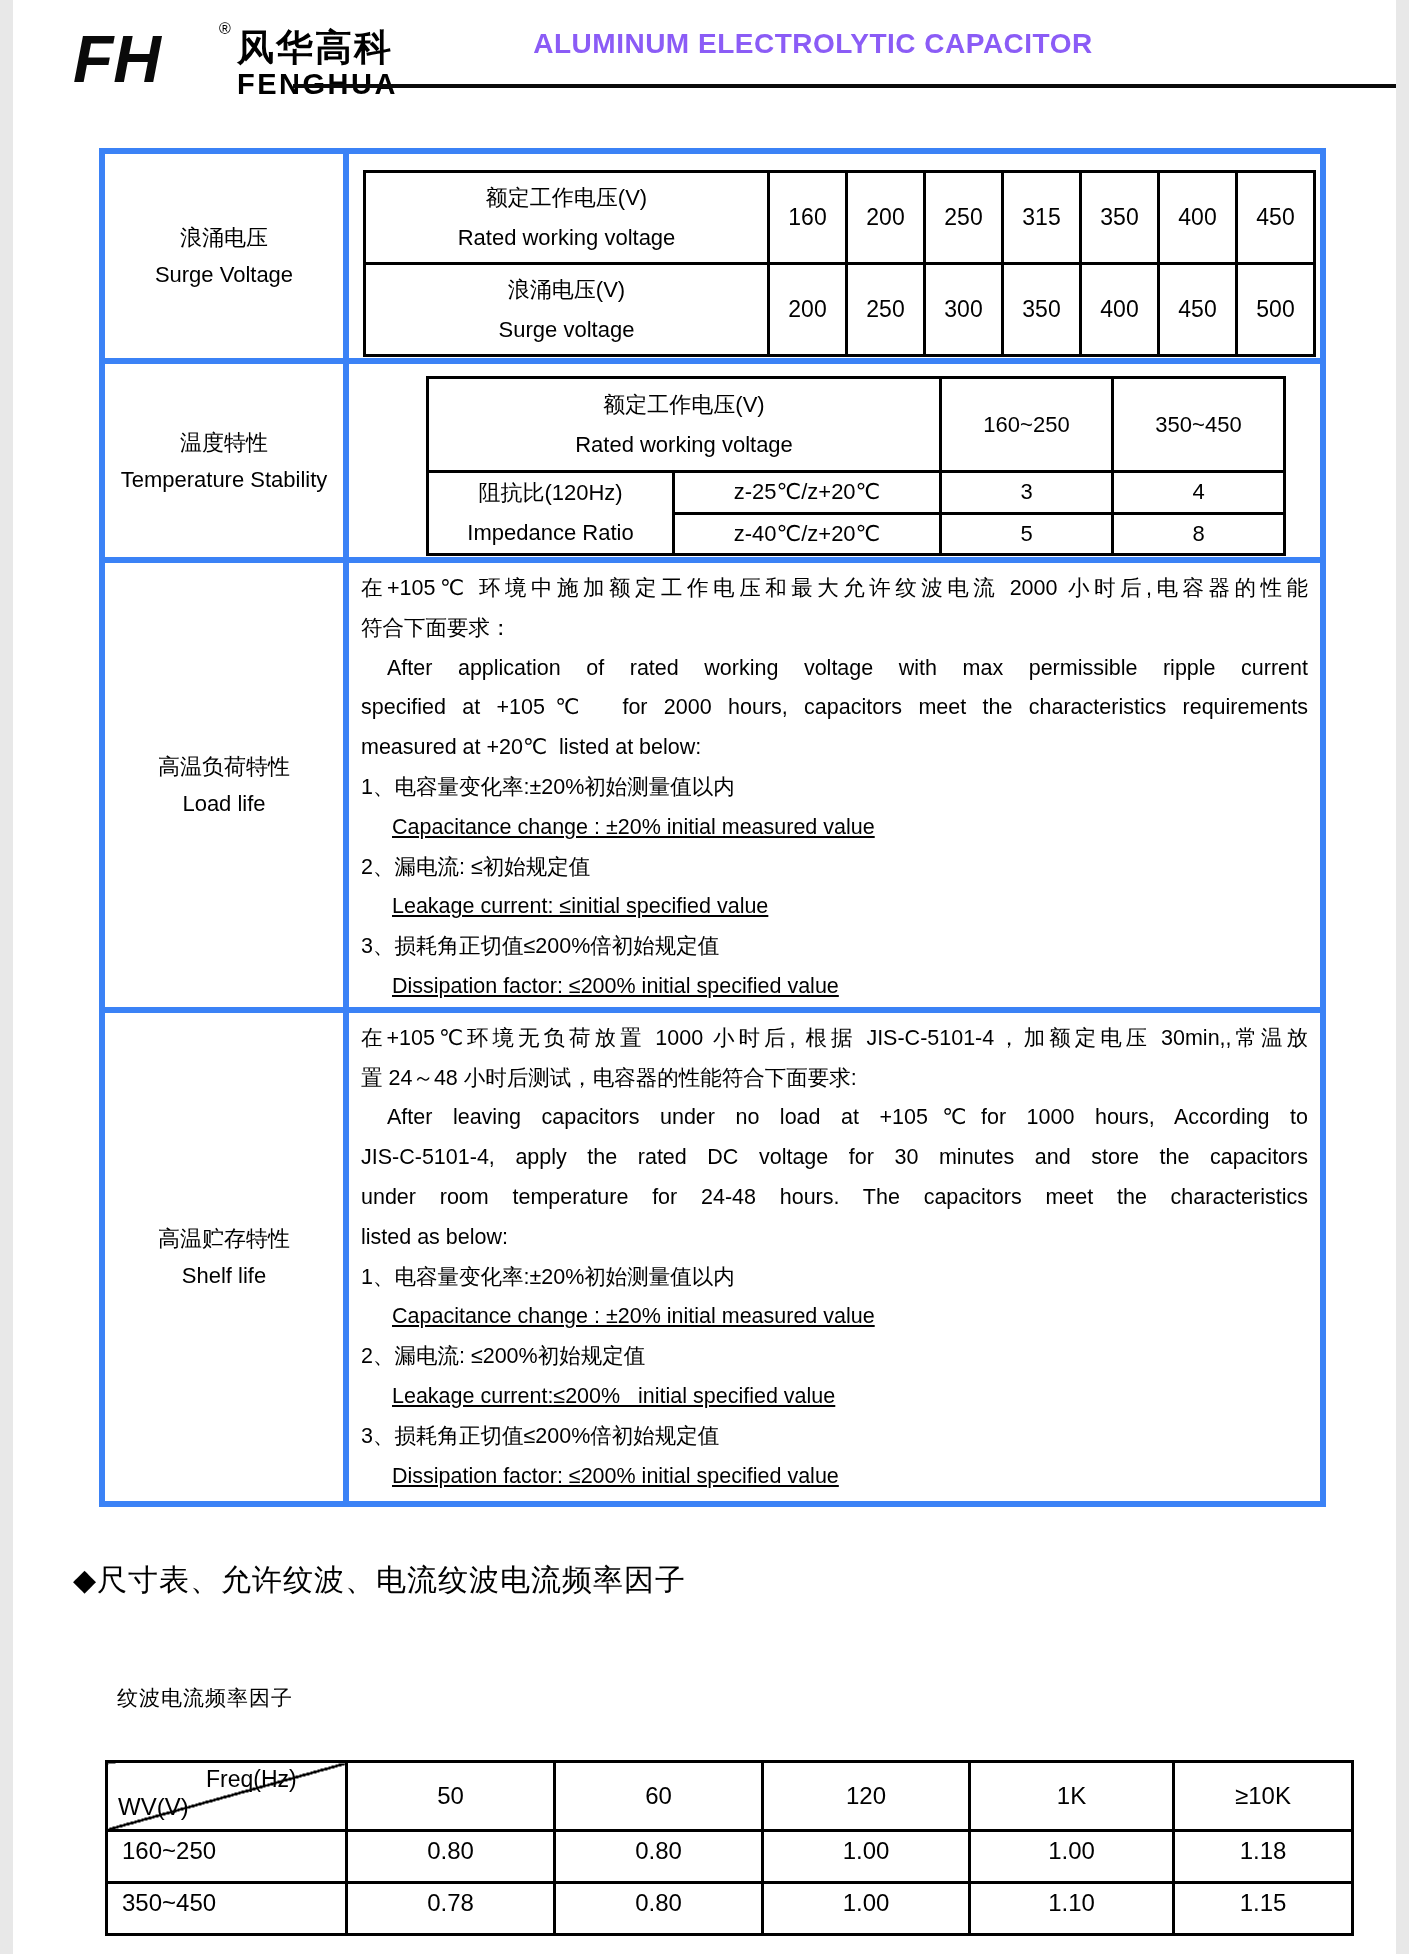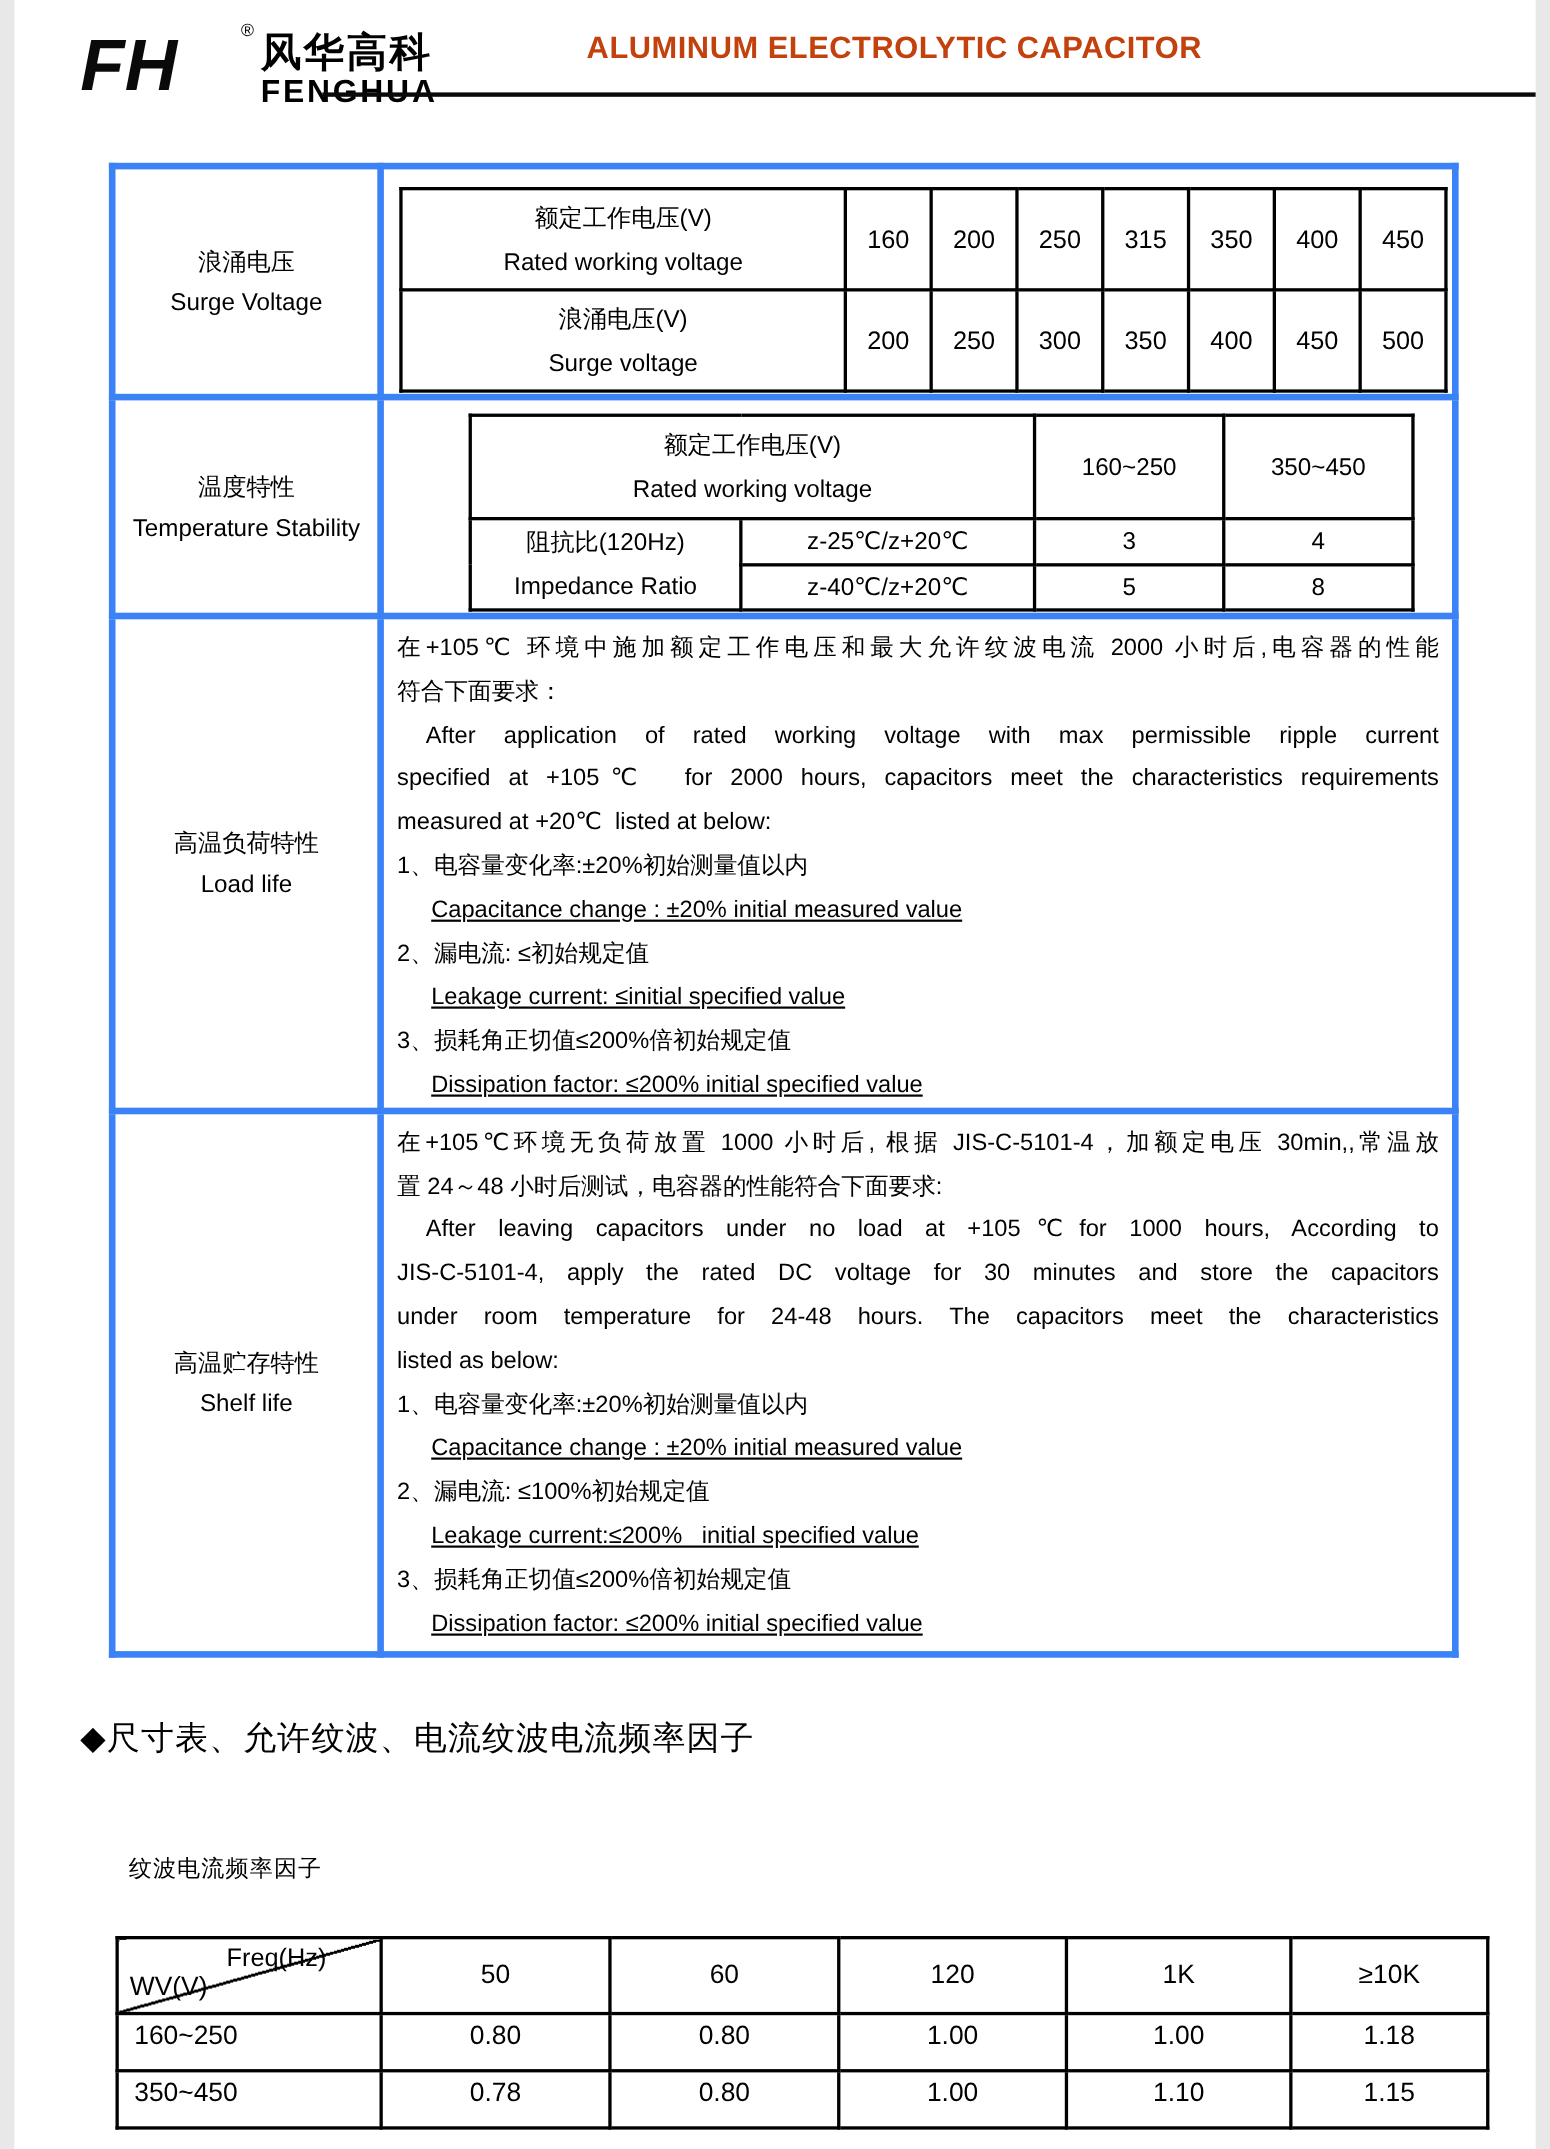--- a/index.html
+++ b/index.html
@@ -10,21 +10,21 @@
   }
   
   .logo{position:absolute;left:58px;top:12px;width:320px;height:95px;}
   .mark{position:absolute;left:0;top:2px;}
   .reg{position:absolute;left:148px;top:8px;font-size:16px;}
   .brand{position:absolute;left:166px;top:16px;}
   .brand-cn{font-size:37px;font-weight:bold;letter-spacing:2px;line-height:40px;}
   .brand-en{font-size:29px;font-weight:bold;letter-spacing:2.5px;line-height:32px;}
   .doc-title{
     position:absolute;left:455px;top:28px;width:690px;text-align:center;
-    font-size:28px;font-weight:bold;letter-spacing:0.5px;color:#c2410c;
+    font-size:28px;font-weight:bold;letter-spacing:0.5px;color:#8b5cf6;
   }
   .head-rule{position:absolute;left:280px;top:84px;width:1126px;height:4px;background:#0a0a0a;}
 
   
   .spec-wrap{position:absolute;left:86px;top:148px;width:1221px;}
   table{border-collapse:collapse;}
   .spec{width:1221px;table-layout:fixed;}
   .spec > tbody > tr > td{border:6px solid #3b82f6;padding:0;vertical-align:top;}
   .lbl{
     width:244px;text-align:center;vertical-align:middle !important;
@@ -209,21 +209,21 @@
         </td>
         <td class="txtcell">
           <div class="tl jst">在+105℃环境无负荷放置 1000 小时后, 根据 JIS-C-5101-4，加额定电压 30min,,常温放</div>
           <div class="tl">置 24～48 小时后测试，电容器的性能符合下面要求:</div>
           <div class="tl pfirst jst">After leaving capacitors under no load at +105℃for 1000 hours, According to</div>
           <div class="tl jst">JIS-C-5101-4, apply the rated DC voltage for 30 minutes and store the capacitors</div>
           <div class="tl jst">under room temperature for 24-48 hours. The capacitors meet the characteristics</div>
           <div class="tl">listed as below:</div>
           <div class="tl">1、电容量变化率:±20%初始测量值以内</div>
           <div class="tl sub">Capacitance change : ±20% initial measured value</div>
-          <div class="tl">2、漏电流: ≤100%初始规定值</div>
+          <div class="tl">2、漏电流: ≤200%初始规定值</div>
           <div class="tl sub">Leakage current:≤200%   initial specified value</div>
           <div class="tl">3、损耗角正切值≤200%倍初始规定值</div>
           <div class="tl sub">Dissipation factor: ≤200% initial specified value</div>
         </td>
       </tr>
 
       </tbody>
     </table>
   </div>
 

